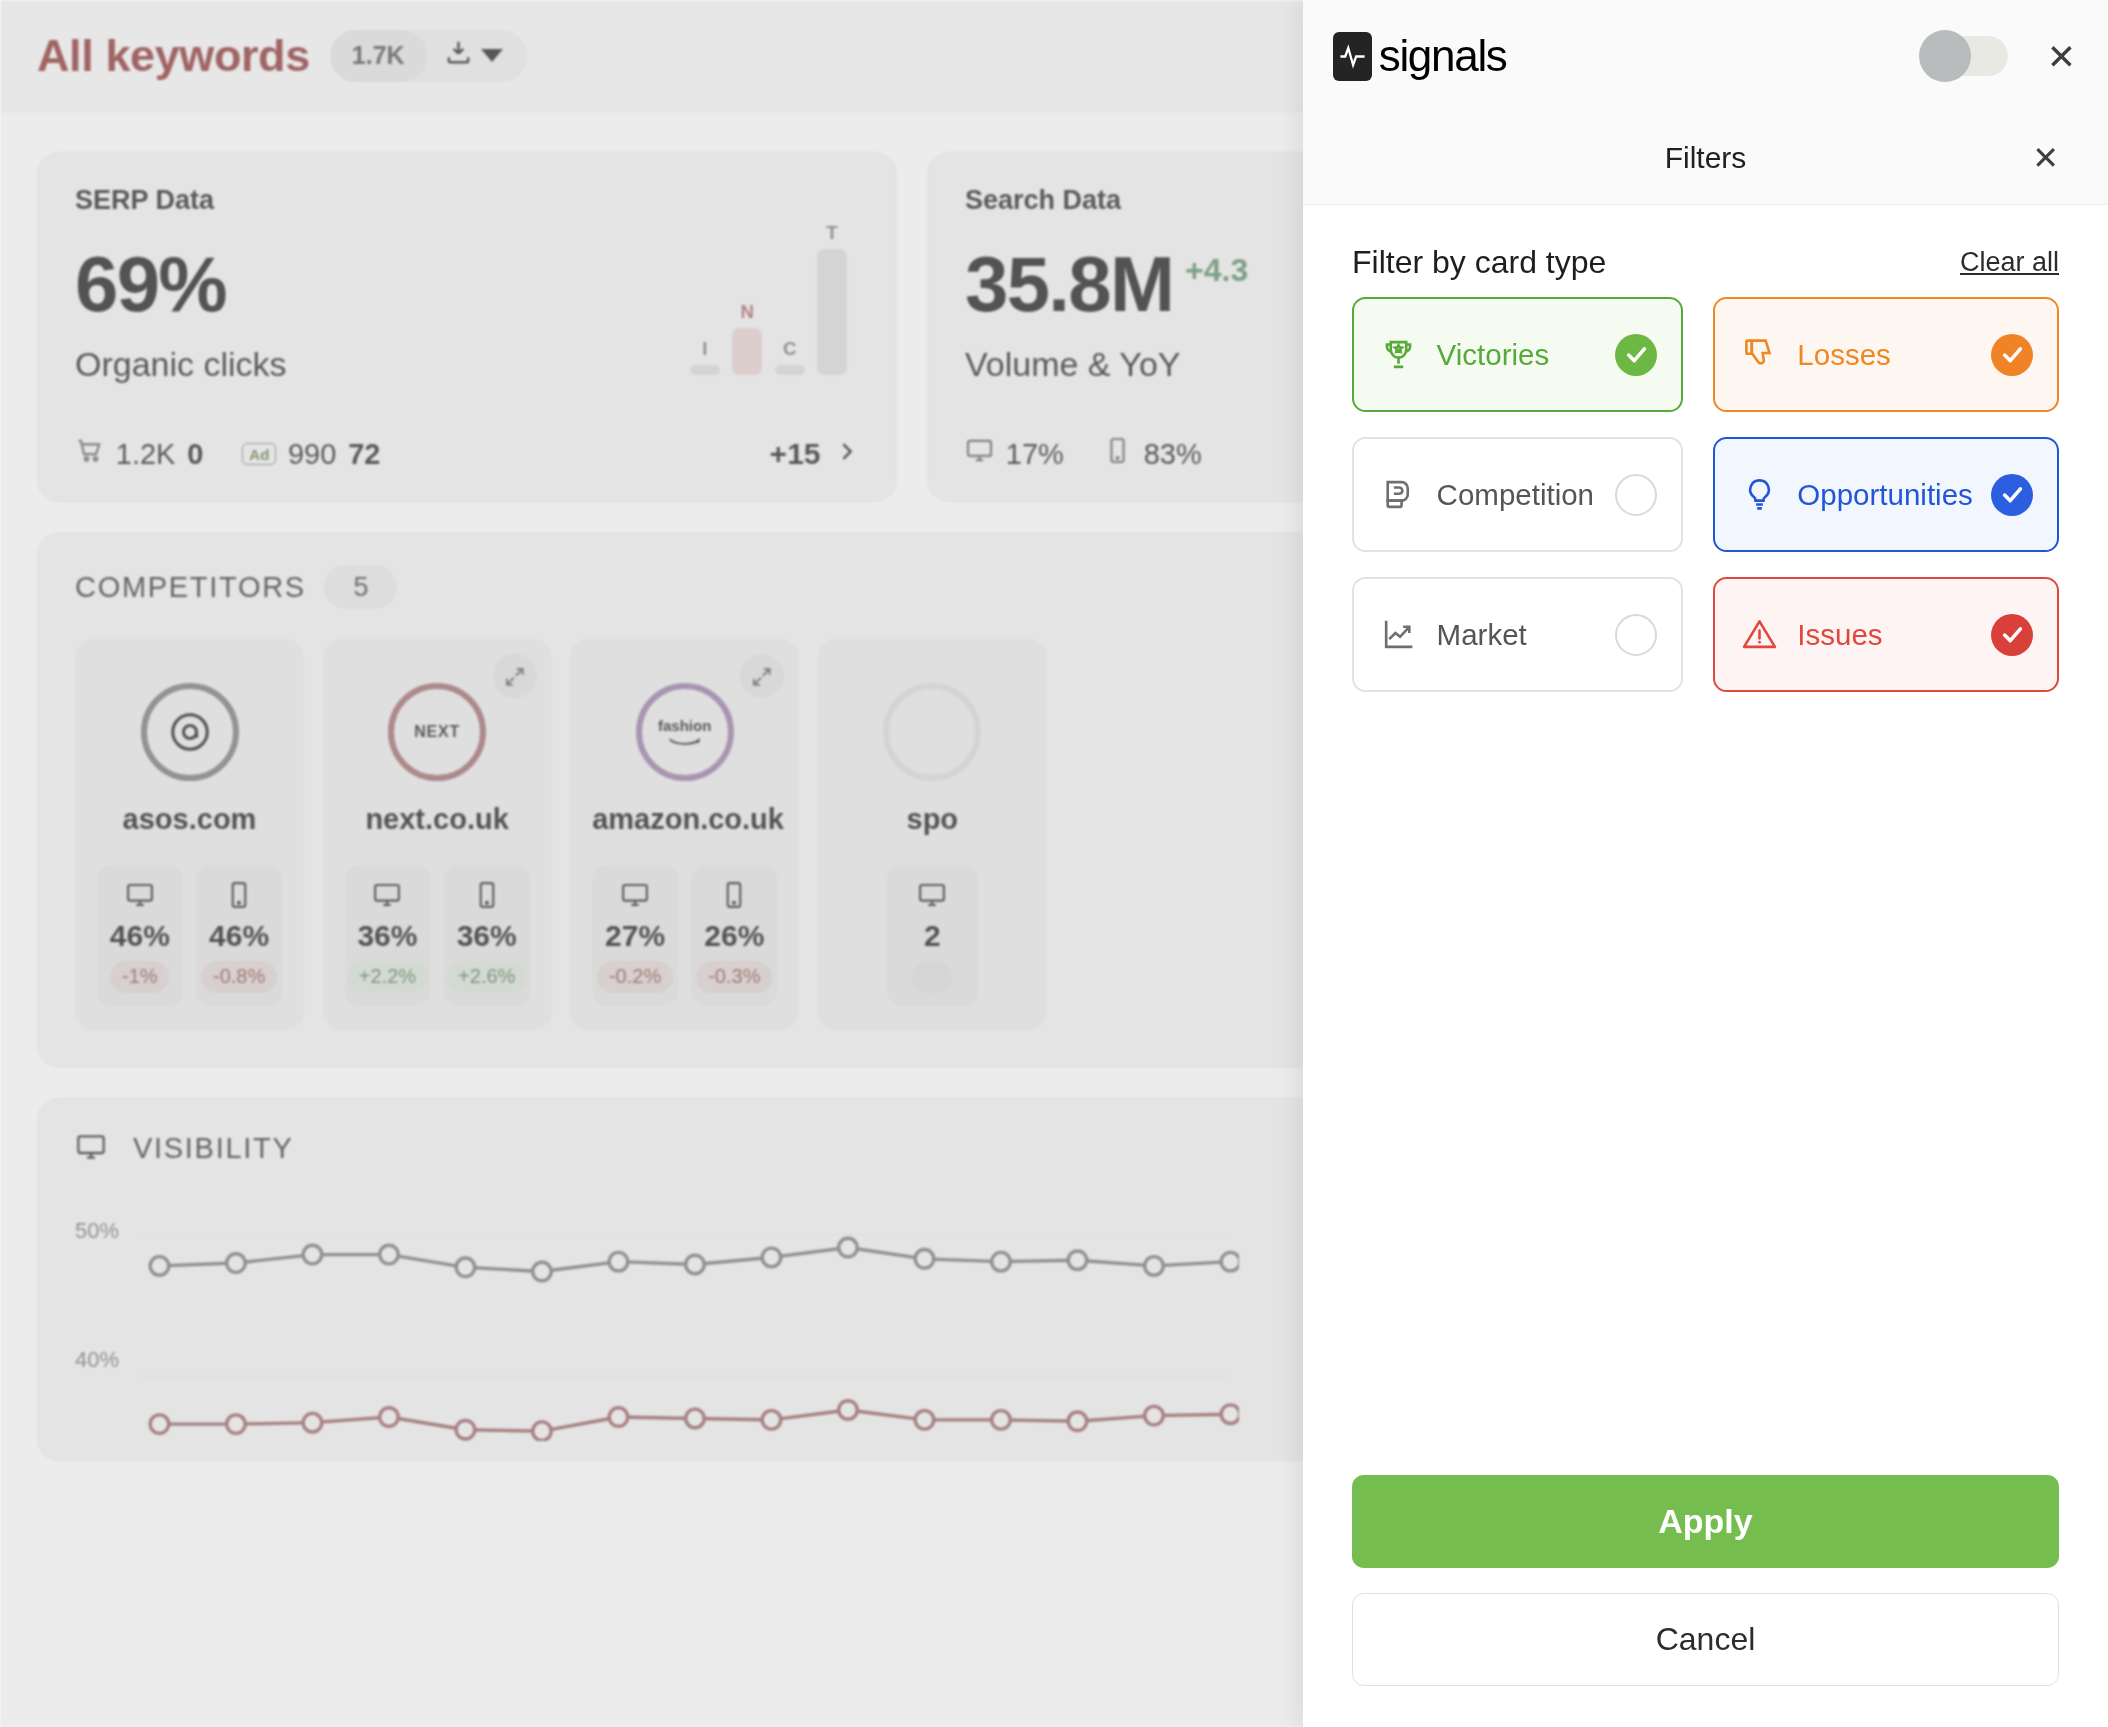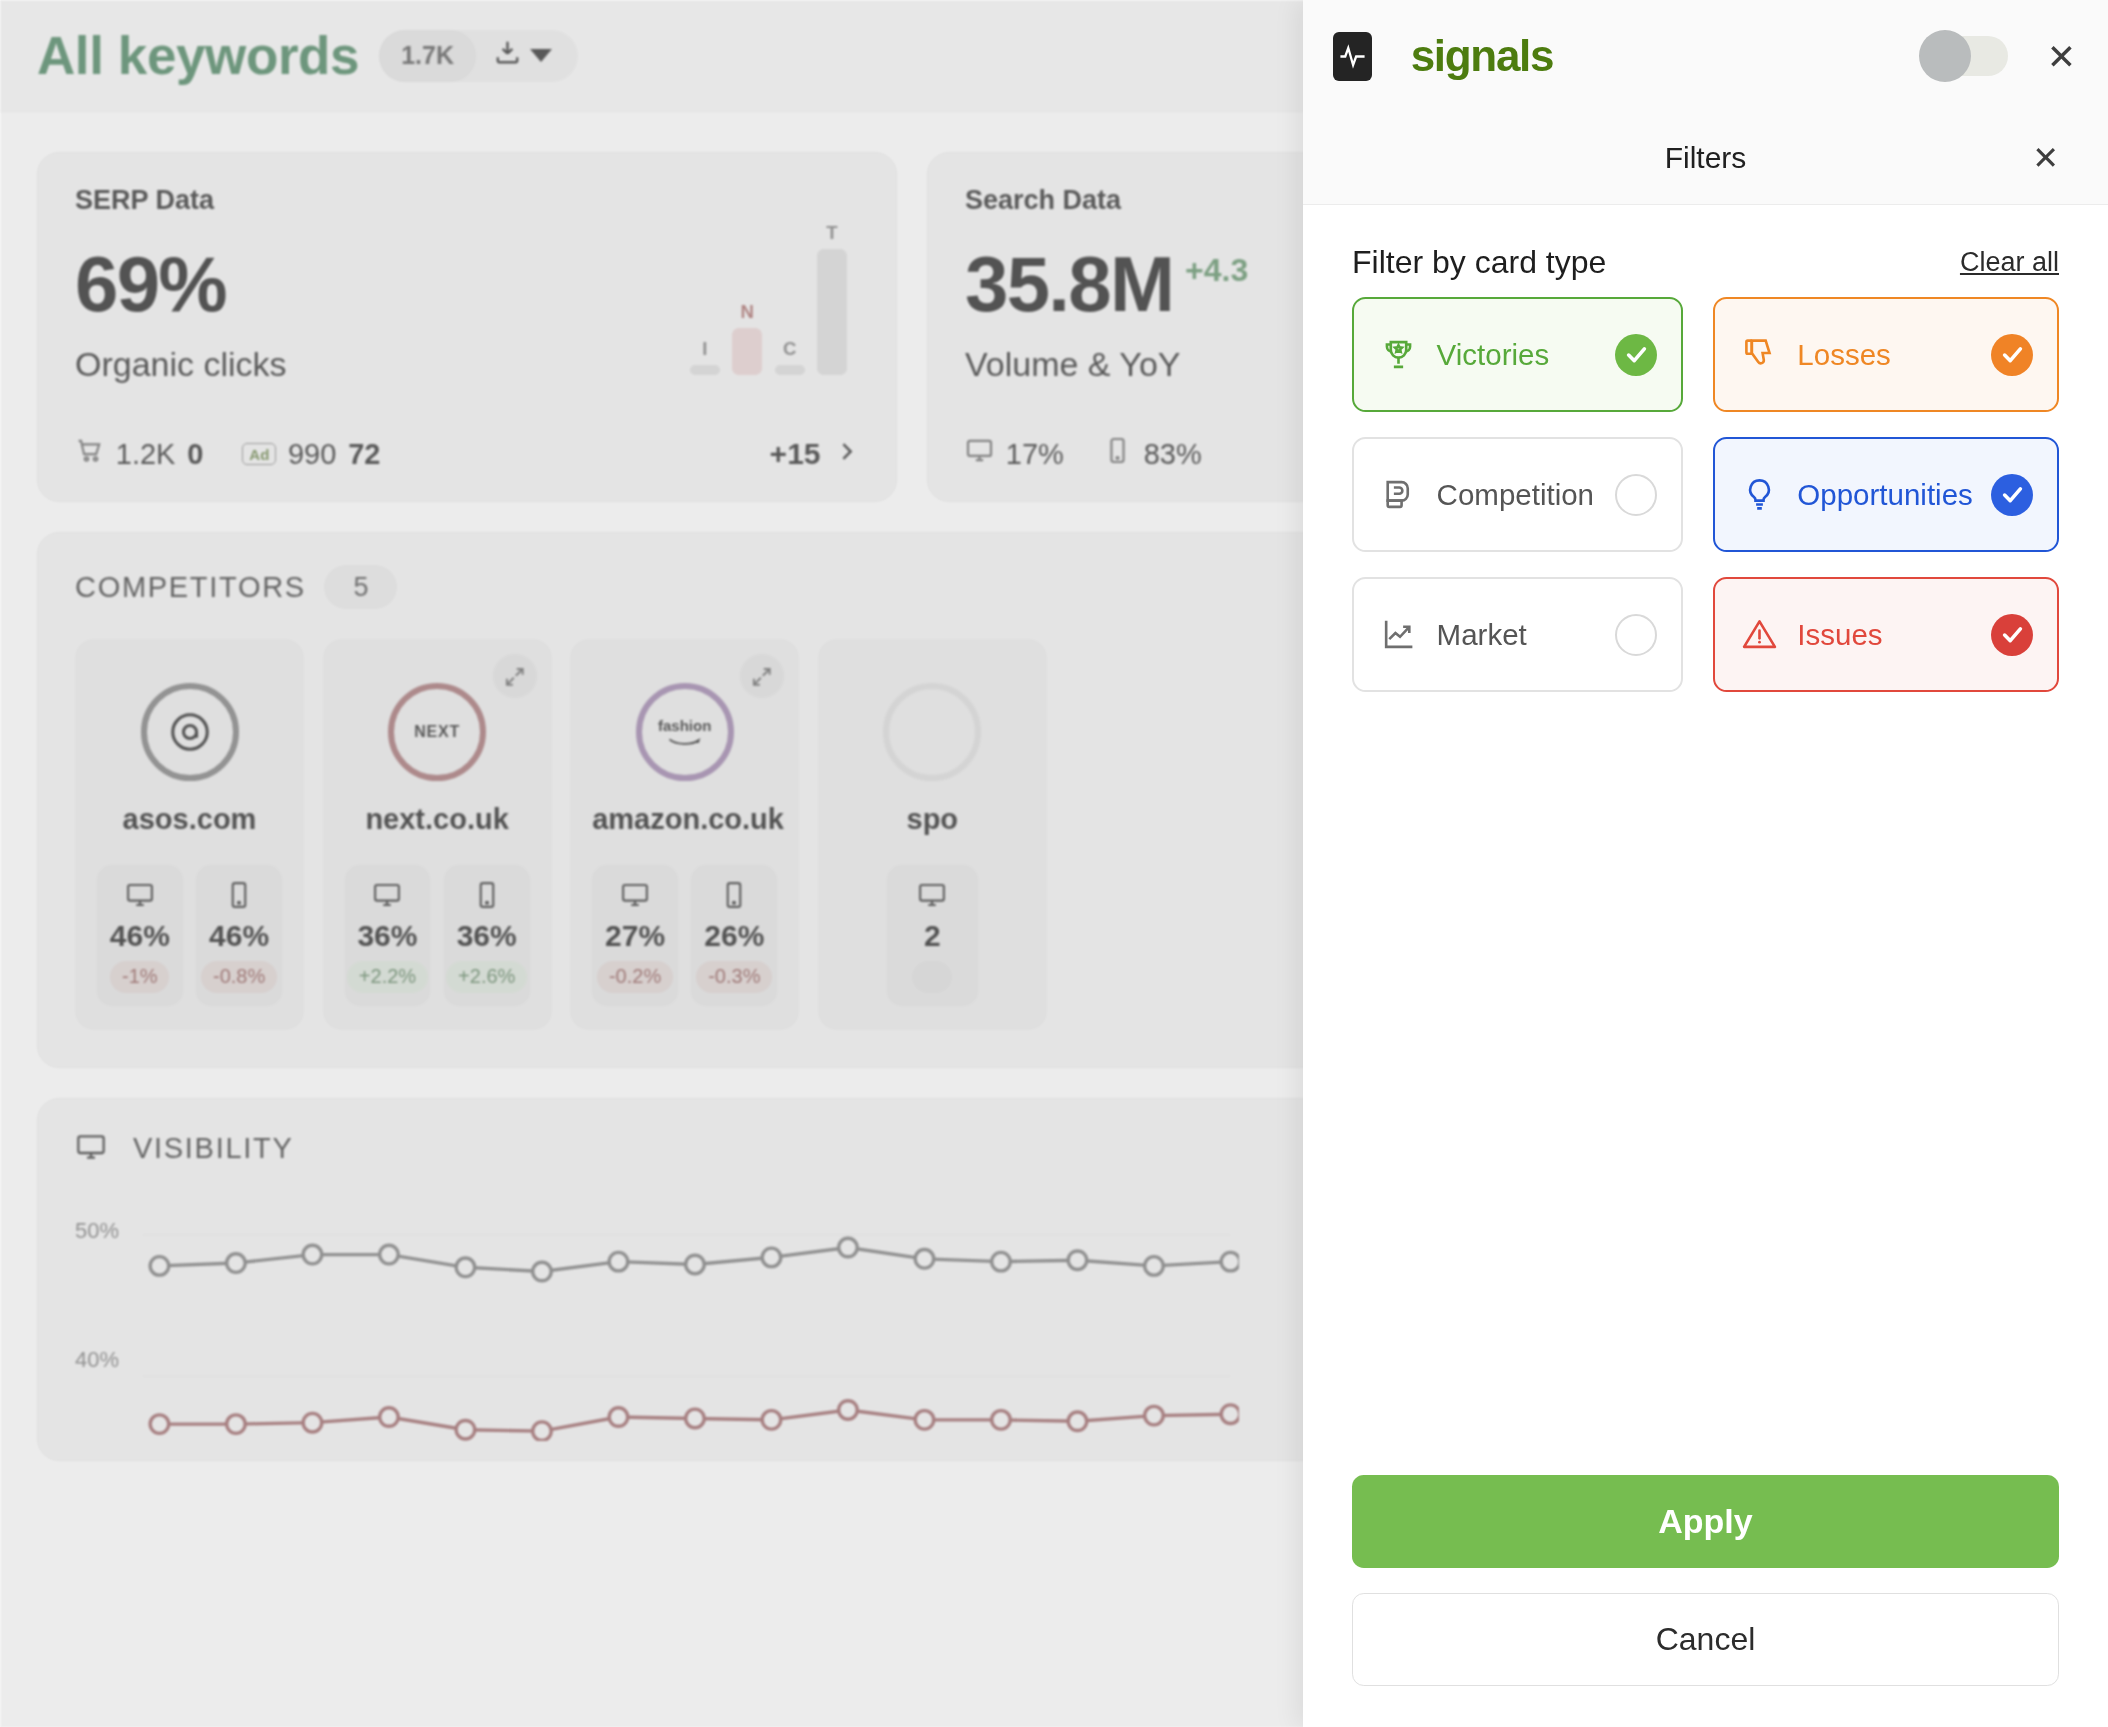--- a/index.html
+++ b/index.html
@@ -16,21 +16,21 @@
     background: #ffffff;
     filter: blur(0.9px) saturate(0.55) brightness(0.96);
     opacity: 0.72;
   }
   .topbar {
     position: absolute; top: 0; left: 0; width: 2108px; height: 112px;
     background: #e8e8e8; display: flex; align-items: center;
     border-bottom: 0.8px solid #dcdcdc;
   }
   .page-title {
-    font-size: 53px; font-weight: 700; color: #15803d;
+    font-size: 45px; font-weight: 700; color: #b91c1c;
     margin-left: 37px; letter-spacing: -0.4px; white-space: nowrap;
   }
   .count-group {
     display: flex; align-items: center; margin-left: 20px;
     background: #dedede; border-radius: 29px; height: 52px; padding: 0 11.8px 0 0;
   }
   .count-pill {
     background: #d4d4d4; border-radius: 29px; height: 52px;
     display: flex; align-items: center; padding: 0 22px;
     font-size: 25px; font-weight: 600; color: #474747;
@@ -123,21 +123,21 @@
     background: #ffffff; display: flex; flex-direction: column;
     box-shadow: -6.7px 0 23.6px rgba(0,0,0,0.07);
   }
   .panel-head {
     height: 112px; display: flex; align-items: center; padding: 0 32px 0 30px;
     background: #fafafa;
   }
   .brand { display: flex; align-items: center; gap: 6.7px; }
   .brand-mark { width: 39px; height: 49px; background: #242424; border-radius: 5.9px;
                 display: flex; align-items: center; justify-content: center; }
-  .brand-text { font-size: 44px; font-weight: 700; color: #4d7c0f; letter-spacing: -1.3px; margin-left: 32px; }
+  .brand-text { font-size: 44px; font-weight: 400; color: #000000; letter-spacing: -1.3px; }
   .head-right { margin-left: auto; display: flex; align-items: center; gap: 39px; }
   .toggle { width: 84px; height: 40px; border-radius: 22px; background: #e8e9e3;
             position: relative; }
   .toggle .knob { position: absolute; left: -5px; top: -5.9px; width: 52px; height: 52px;
                   border-radius: 50%; background: #b9bcbd; }
   .x-btn { font-size: 35px; color: #3e3e3e; line-height: 1; font-weight: 300; }
 
   .panel-subhead {
     height: 93px; background: #fafafa; border-bottom: 0.8px solid #ececec;
     display: flex; align-items: center; justify-content: center; position: relative;

